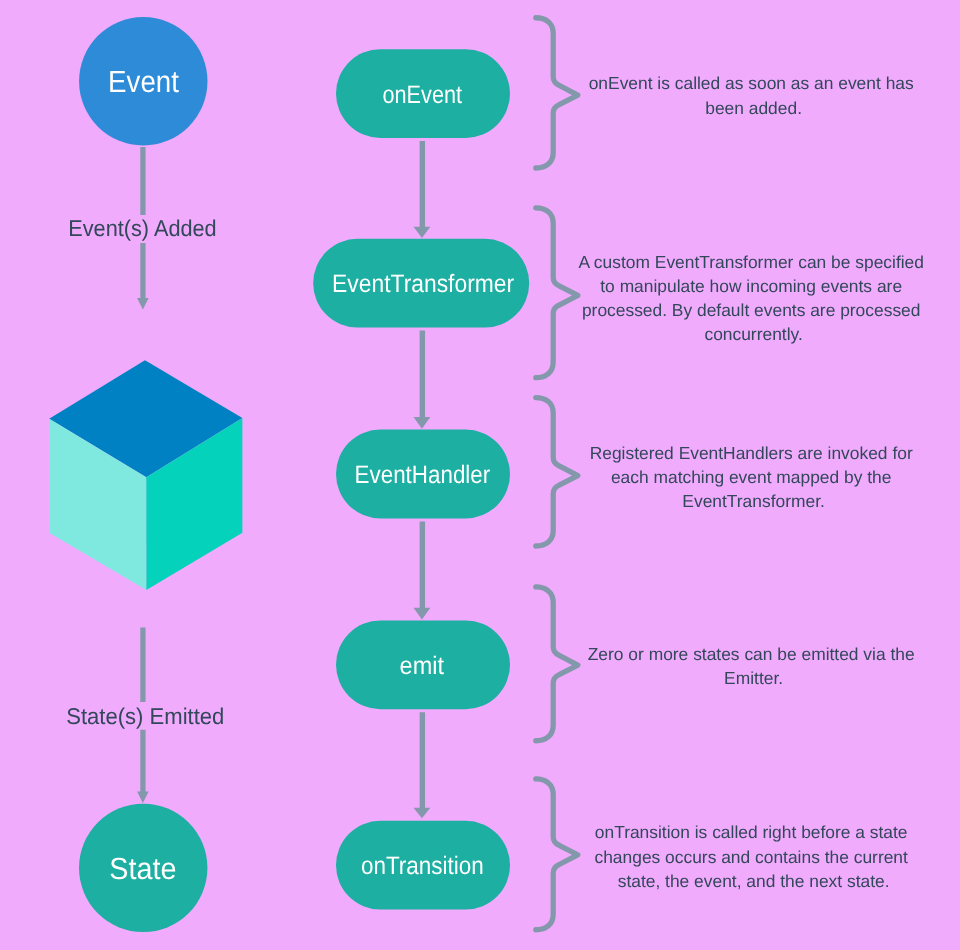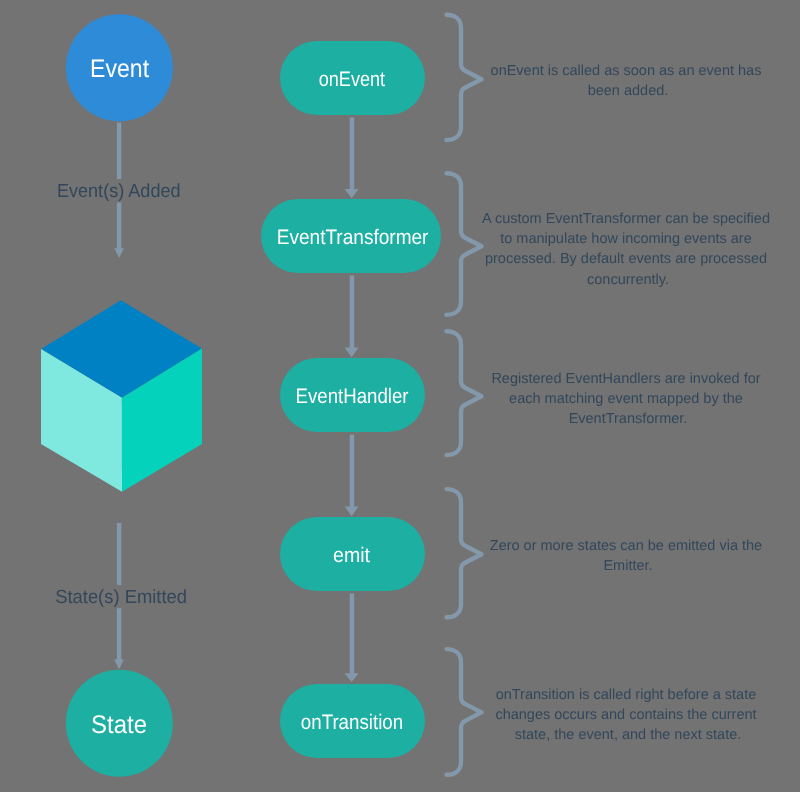--- a/index.html
+++ b/index.html
@@ -1,20 +1,20 @@
 <!DOCTYPE html>
 <html><head>
 <meta charset="utf-8">
 <title>Bloc Architecture Diagram</title>
 <style>
   html,body{margin:0;padding:0;background:#000;}
   body{width:800px;height:792px;overflow:hidden;
        font-family:"Liberation Sans", sans-serif;
        -webkit-font-smoothing:antialiased;}
-  #stage{position:relative;width:800px;height:792px;background:#737373;overflow:hidden;}
+  #stage{position:relative;width:800px;height:792px;background:#f0abfc;overflow:hidden;}
   svg#svgroot{position:absolute;left:0;top:0;width:800px;height:792px;display:block;
               filter:blur(0px);}
   text{font-family:"Liberation Sans", sans-serif;
        text-rendering:geometricPrecision;
        shape-rendering:geometricPrecision;
        }
   .node-label{fill:#fff;font-size:25.5px;text-anchor:middle;}
   .pill-label{fill:#fff;font-size:21px;text-anchor:middle;}
   .arrow-label{fill:#33475A;font-size:19px;text-anchor:middle;}
   .desc-text{fill:#33475A;font-size:14.5px;text-anchor:middle;}

